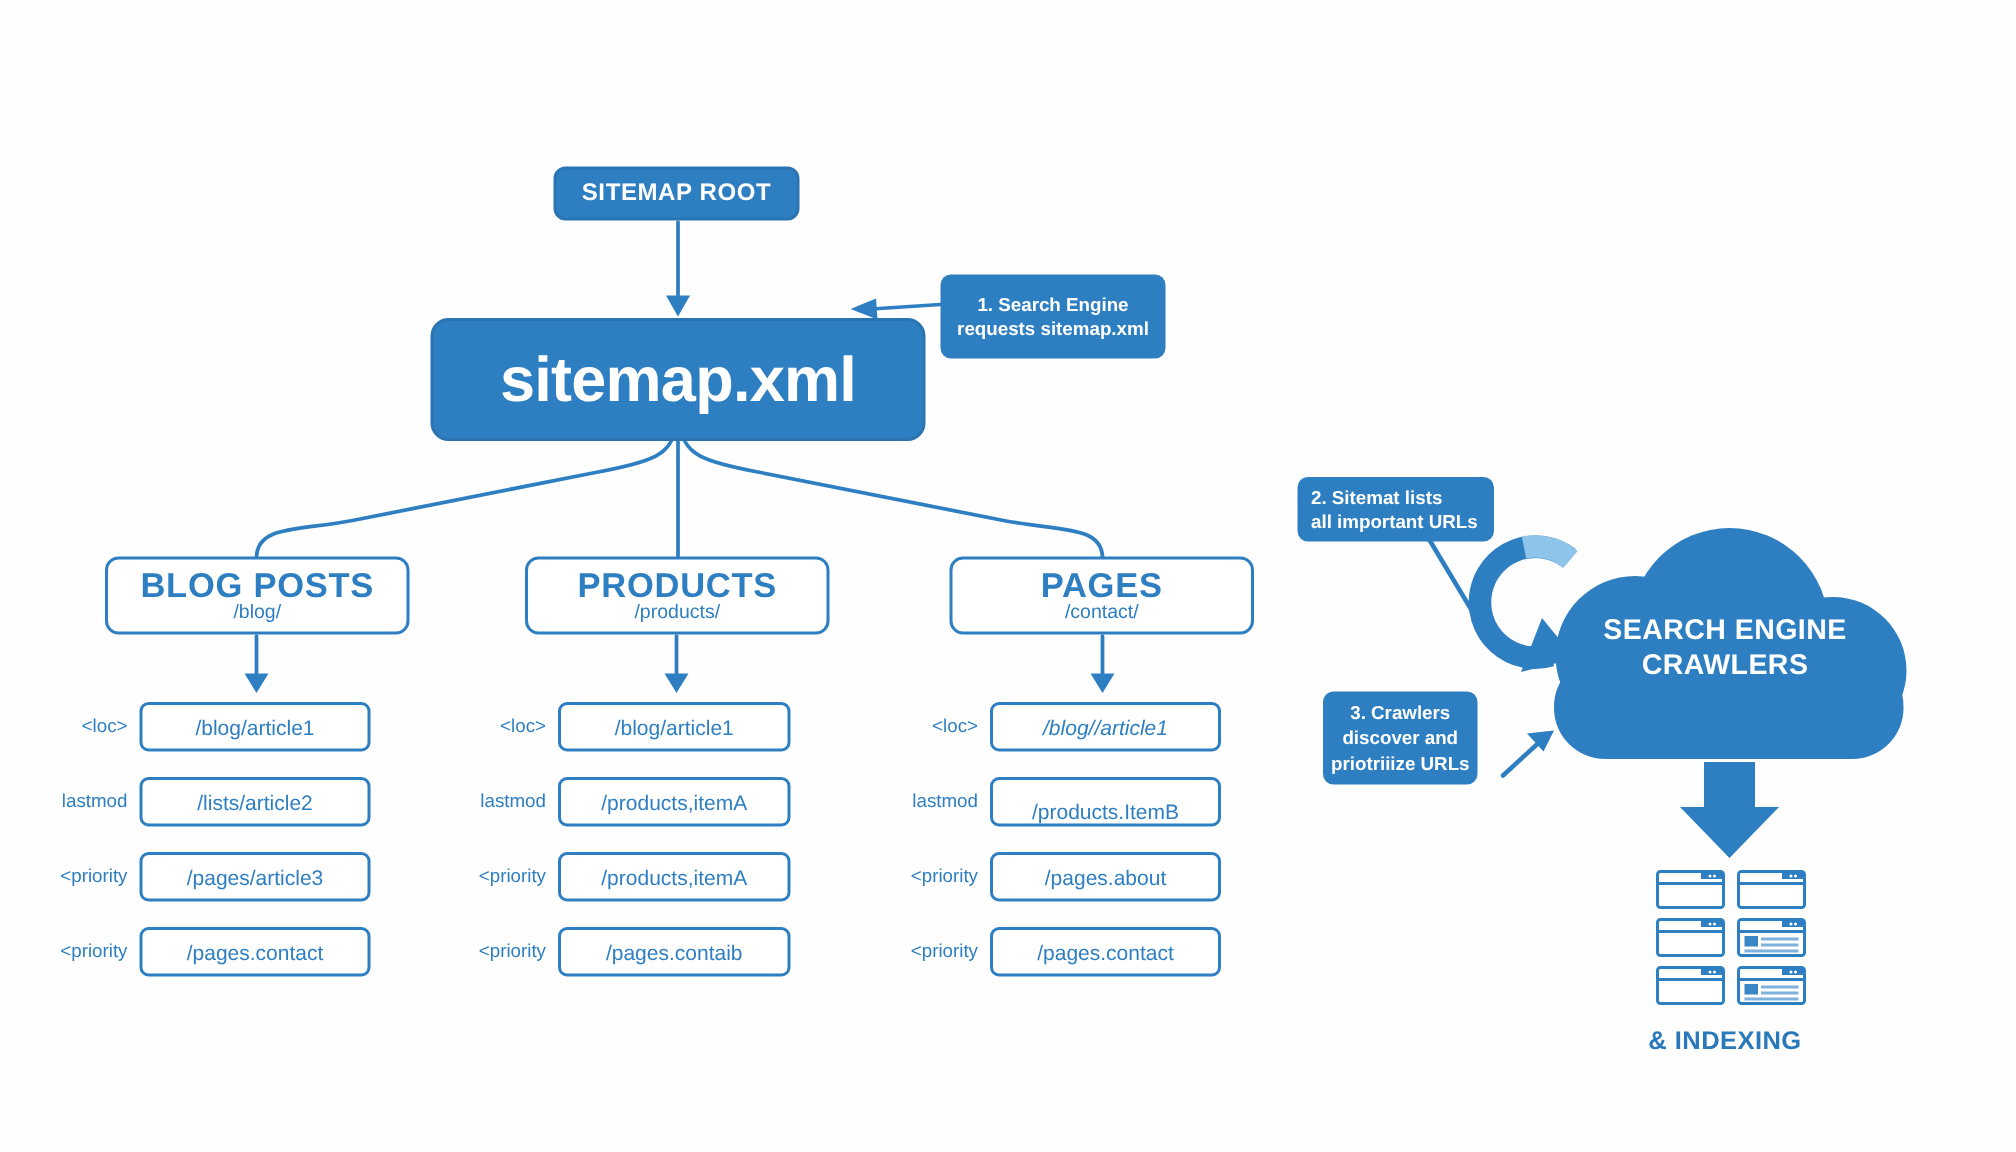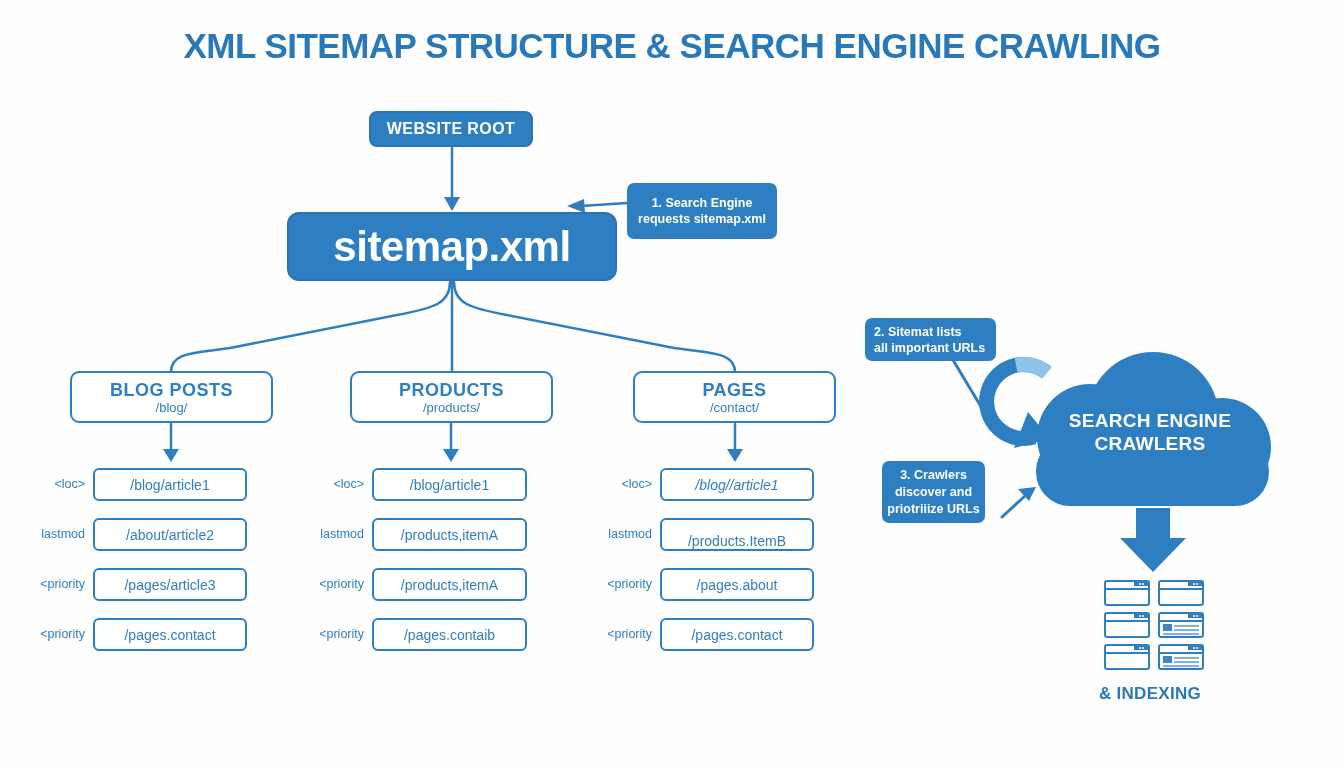--- a/index.html
+++ b/index.html
@@ -11,30 +11,30 @@
   html,body{margin:0;padding:0;background:#fff;}
   body{font-family:"Liberation Sans", sans-serif;}
   .canvas{position:relative;width:1344px;height:768px;background:#fefefe;overflow:hidden;}
   .abs{position:absolute;box-sizing:border-box;}
   .title{left:0;top:26px;width:1344px;margin:0;text-align:center;
     font-size:35px;font-weight:800;letter-spacing:-0.5px;color:var(--title);}
   .blue-box{background:var(--primary);color:#fff;border:2px solid var(--primary-dark);
     display:flex;flex-direction:column;align-items:center;justify-content:center;
     font-weight:bold;border-radius:8px;}
   .root-box{left:369px;top:111px;width:164px;height:36px;font-size:16px;letter-spacing:0.4px;}
-  .sitemap-box{left:287px;top:212px;width:330px;height:69px;border-radius:12px;
+  .sitemap-box{left:287px;top:212px;width:330px;height:82px;border-radius:12px;
     font-size:42px;letter-spacing:-0.5px;}
   .callout{background:var(--primary);color:#fff;border-radius:7px;font-weight:bold;
     font-size:12.5px;line-height:16px;display:flex;flex-direction:column;justify-content:center;}
   .callout-1{left:627px;top:183px;width:150px;height:56px;text-align:center;}
   .callout-2{left:865px;top:318px;width:131px;height:43px;padding-left:9px;text-align:left;}
   .callout-3{left:882px;top:461px;width:103px;height:62px;text-align:center;line-height:17px;}
   .cat-box{background:#fff;border:2px solid var(--primary);border-radius:9px;color:var(--primary);
     top:371px;height:52px;width:203px;display:flex;flex-direction:column;align-items:center;justify-content:center;}
-  .cat-title{font-weight:bold;font-size:18px;letter-spacing:0.5px;line-height:20px;}
+  .cat-title{font-weight:bold;font-size:23px;letter-spacing:0.5px;line-height:20px;}
   .cat-path{font-size:13px;line-height:15px;}
   .item-box{background:#fff;border:2px solid var(--primary);border-radius:6px;color:var(--primary);
     height:33px;display:flex;align-items:center;justify-content:center;font-size:14px;font-weight:500;}
   .item-label{color:var(--primary);font-size:12.5px;font-weight:500;height:33px;line-height:33px;
     text-align:right;width:77px;}
   .cloud-label{left:1040px;top:409px;width:220px;text-align:center;color:#fff;font-weight:bold;
     font-size:19px;line-height:23px;letter-spacing:0.3px;}
   .result-caption{left:1040px;top:683px;width:220px;text-align:center;color:var(--title);
     font-weight:bold;font-size:17px;line-height:22px;letter-spacing:0.3px;}
   
@@ -94,21 +94,21 @@
       <circle cx="1090" cy="437" r="53"></circle>
       <circle cx="1153" cy="418" r="66"></circle>
       <circle cx="1222" cy="447" r="49"></circle>
       <rect x="1036" y="437" width="233" height="69" rx="34"></rect>
     </g>
 
     <polygon points="1136,508 1170,508 1170,538 1186,538 1153,572 1120,538 1136,538" fill="#2e7fc2"></polygon>
   </svg>
 
   <div class="abs blue-box root-box">
-    <span>WEBSITE ROOT</span>
+    <span>SITEMAP ROOT</span>
   </div>
 
   <div class="abs blue-box sitemap-box">
     <span>sitemap.xml</span>
   </div>
 
   <div class="abs callout callout-1">
     <span>1. Search Engine</span>
     <span>requests sitemap.xml</span>
   </div>
@@ -125,21 +125,21 @@
     <span class="cat-title">PAGES</span>
     <span class="cat-path">/contact/</span>
   </div>
 
   <div class="abs item-label" style="left:8px;top:468px;">&lt;loc&gt;</div>
   <div class="abs item-box" style="left:93px;top:468px;width:154px;">
       <span>/blog/article1</span>
     </div>
   <div class="abs item-label" style="left:8px;top:518px;">lastmod</div>
   <div class="abs item-box" style="left:93px;top:518px;width:154px;">
-      <span>/about/article2</span>
+      <span>/lists/article2</span>
     </div>
   <div class="abs item-label" style="left:8px;top:568px;">&lt;priority</div>
   <div class="abs item-box" style="left:93px;top:568px;width:154px;">
       <span>/pages/article3</span>
     </div>
   <div class="abs item-label" style="left:8px;top:618px;">&lt;priority</div>
   <div class="abs item-box" style="left:93px;top:618px;width:154px;">
       <span>/pages.contact</span>
     </div>
 
@@ -259,15 +259,14 @@
           </span>
         </div>
       <div class="cline"></div>
     </div>
   </div>
 
   <div class="abs result-caption">
     <div>&amp; INDEXING</div>
   </div>
 
-  <h1 class="title abs">XML SITEMAP STRUCTURE &amp; SEARCH ENGINE CRAWLING</h1>
 
 </div>
 
 </body></html>

